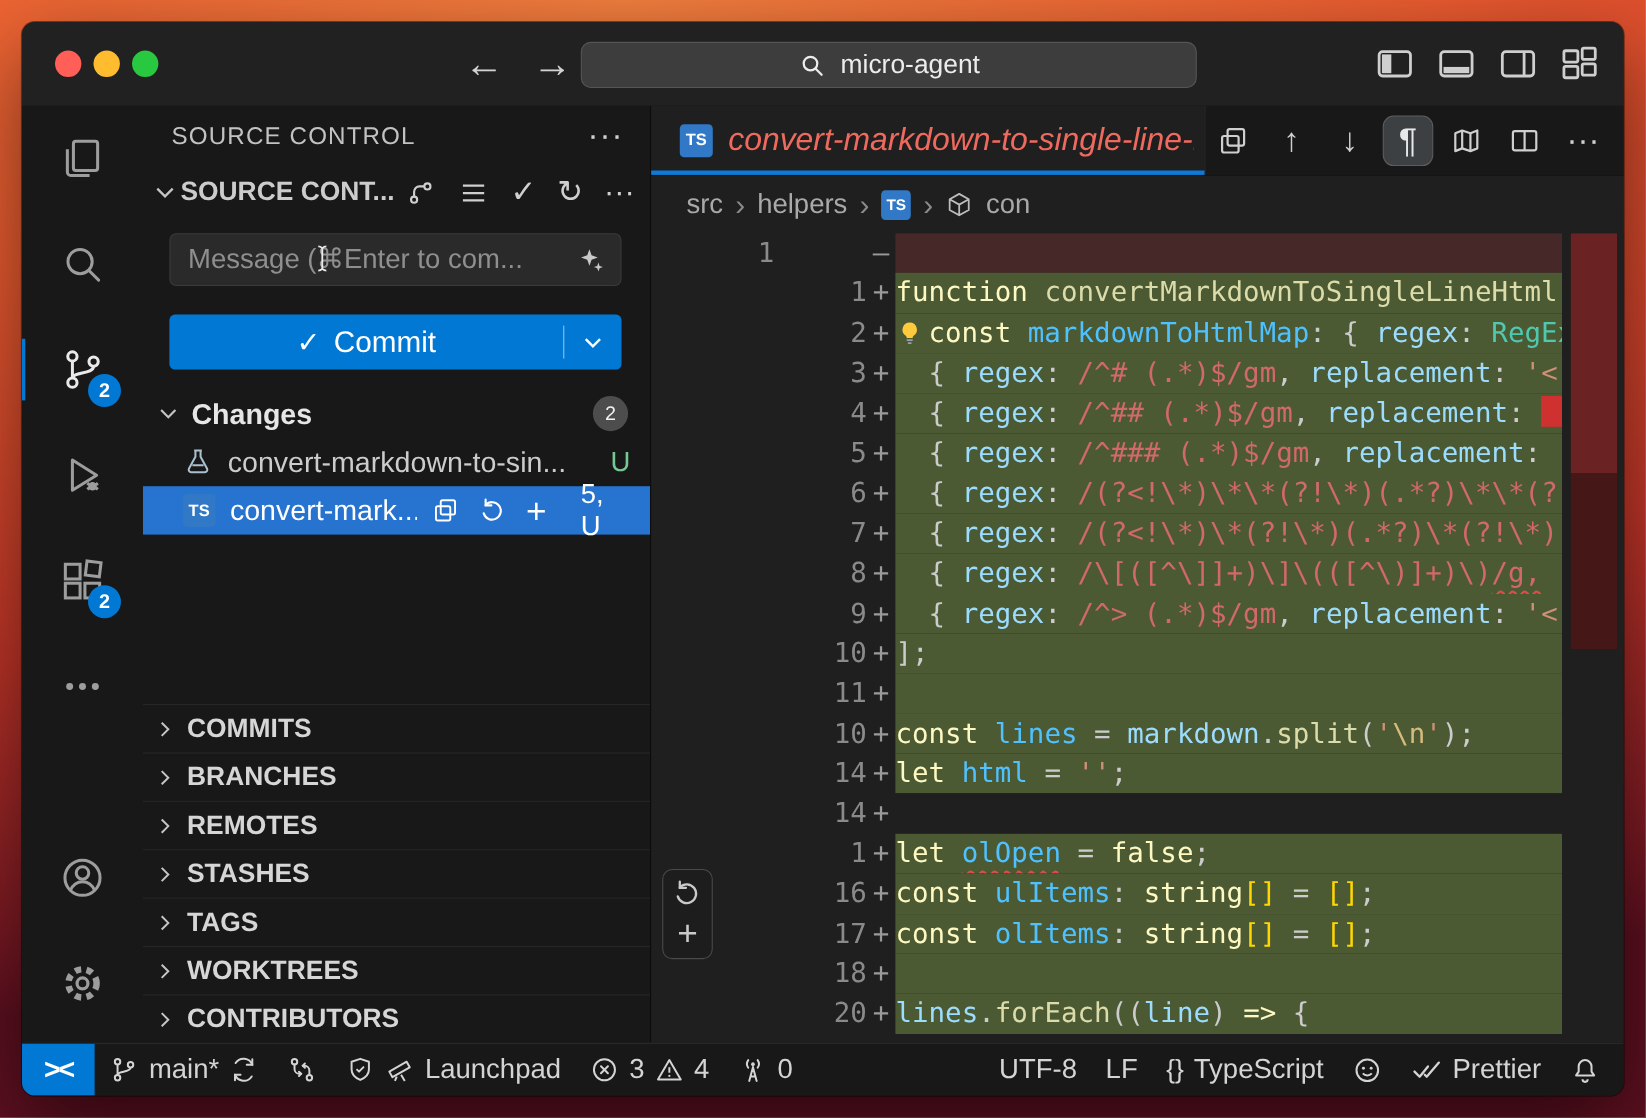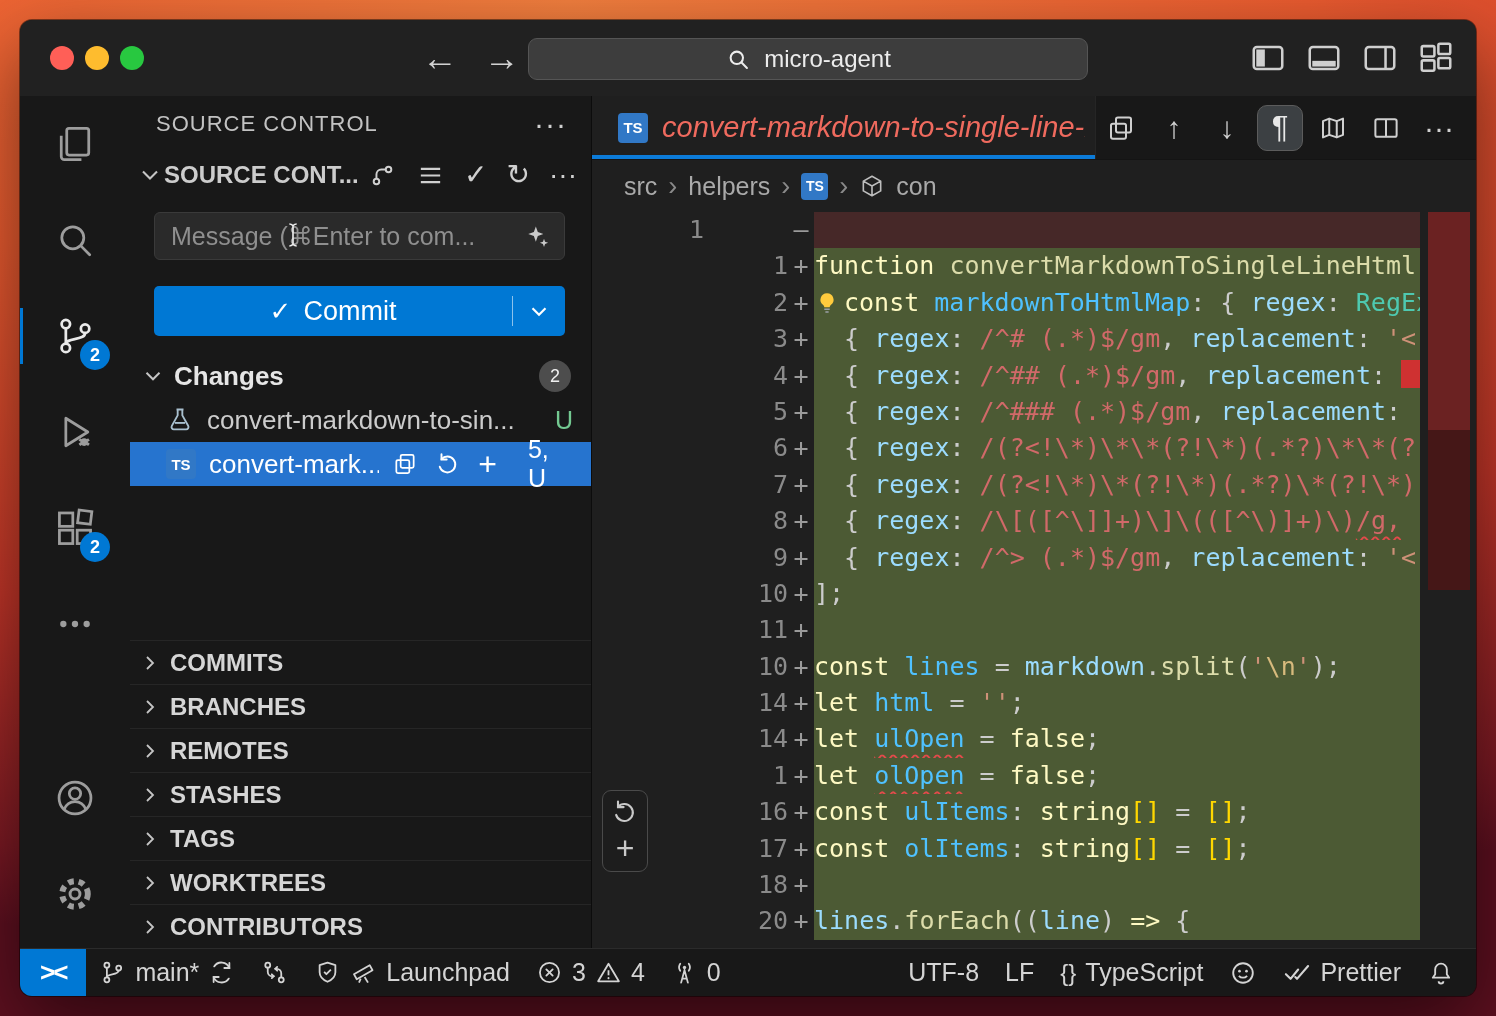--- a/index.html
+++ b/index.html
@@ -572,21 +572,20 @@
             <div class="code-row added">
               <span class="gut old"></span>
               <span class="gut new">14</span>
               <span class="gut mark">+</span>
               <span class="code-content"><span class="c-kw">let </span><span class="c-cv">html</span><span class="c-pt"> = </span><span class="c-st">''</span><span class="c-pt">;</span></span>
             </div>
             <div class="code-row added">
               <span class="gut old"></span>
               <span class="gut new">14</span>
               <span class="gut mark">+</span>
-              <span class="code-content"><span class="c-kw">let </span><span class="c-cv sq">ulOpen</span><span class="c-pt"> = </span><span class="c-kw">false</span><span class="c-pt">;</span></span>
             </div>
             <div class="code-row added">
               <span class="gut old"></span>
               <span class="gut new">1</span>
               <span class="gut mark">+</span>
               <span class="code-content"><span class="c-kw">let </span><span class="c-cv sq">olOpen</span><span class="c-pt"> = </span><span class="c-kw">false</span><span class="c-pt">;</span></span>
             </div>
             <div class="code-row added">
               <span class="gut old"></span>
               <span class="gut new">16</span>

